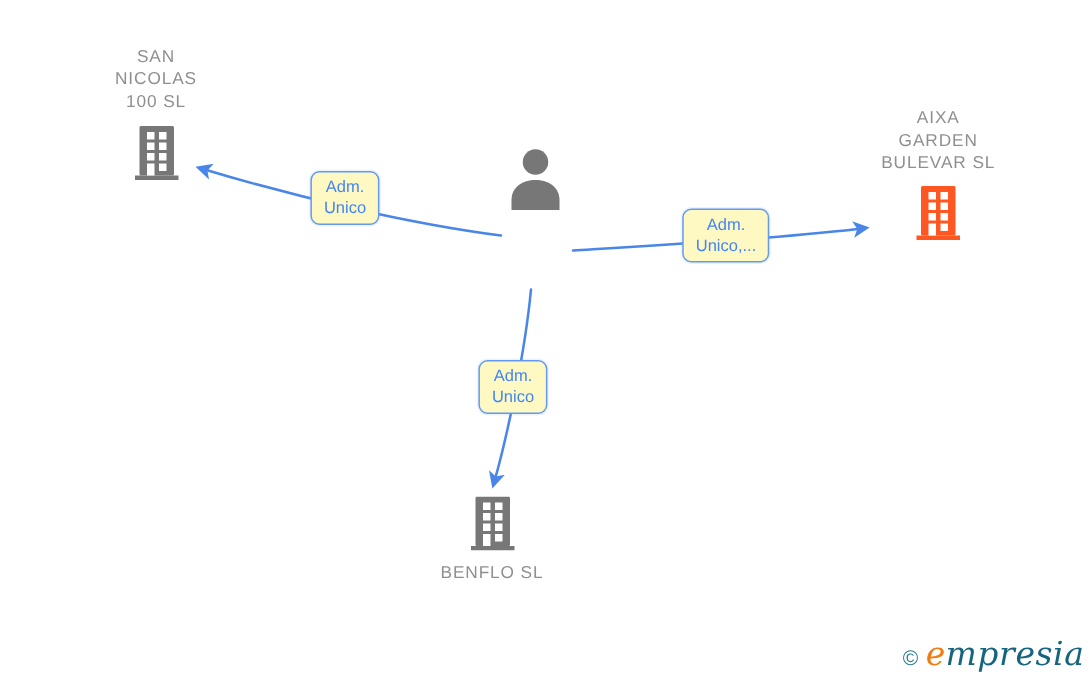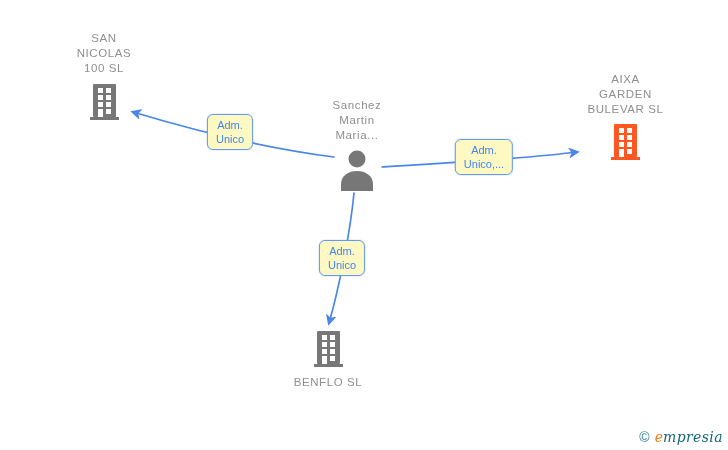--- a/index.html
+++ b/index.html
@@ -18,21 +18,21 @@
     position:absolute;transform:translate(-50%,0);
     background:#fef9c3;border:1.5px solid #639af0;border-radius:6px;
     color:#4285f4;font-size:11px;line-height:14px;padding:3px 8px;
     text-align:center;white-space:pre-line;cursor:pointer;
     box-shadow:0 0 0 1px rgba(99,154,240,.12);
   }
   .footer{
     position:absolute;right:5px;bottom:3px;display:flex;align-items:baseline;gap:5px;cursor:pointer;
   }
   .footer .c{color:#2e7f95;font-size:14px;}
-  .footer .brand{font-family:"DejaVu Serif",serif;font-style:italic;font-size:14px;line-height:20px;}
+  .footer .brand{font-family:"DejaVu Serif",serif;font-style:italic;font-size:22px;line-height:20px;}
   .footer .e{color:#f07c12;}
   .footer .rest{color:#16657f;letter-spacing:.4px;}
 </style>
 </head>
 <body>
 
 <div class="stage">
 
   <svg class="edges" width="728" height="450" viewBox="0 0 728 450">
     <defs>
@@ -65,23 +65,20 @@
           <rect x="9" y="18" width="5" height="5"></rect>
             <rect x="17" y="18" width="5" height="5"></rect>
           <rect x="9" y="25" width="5" height="8"></rect>
             <rect x="17" y="25" width="5" height="5"></rect>
         </g>
       </svg>
     </span>
   </div>
 
   <div class="node" style="left:305px;top:98px;width:104px;gap:6px">
-    <div class="node-label">Sanchez
-Martin
-Maria...</div>
     <span class="icon">
       <svg width="40" height="42" viewBox="0 0 40 42">
         <g fill="#777777">
           <circle cx="20" cy="10" r="8.5"></circle>
           <path d="M4,42 v-6.5 c0,-9 7.5,-13.5 16,-13.5 s16,4.5 16,13.5 V42 Z"></path>
         </g>
       </svg>
     </span>
   </div>
 

